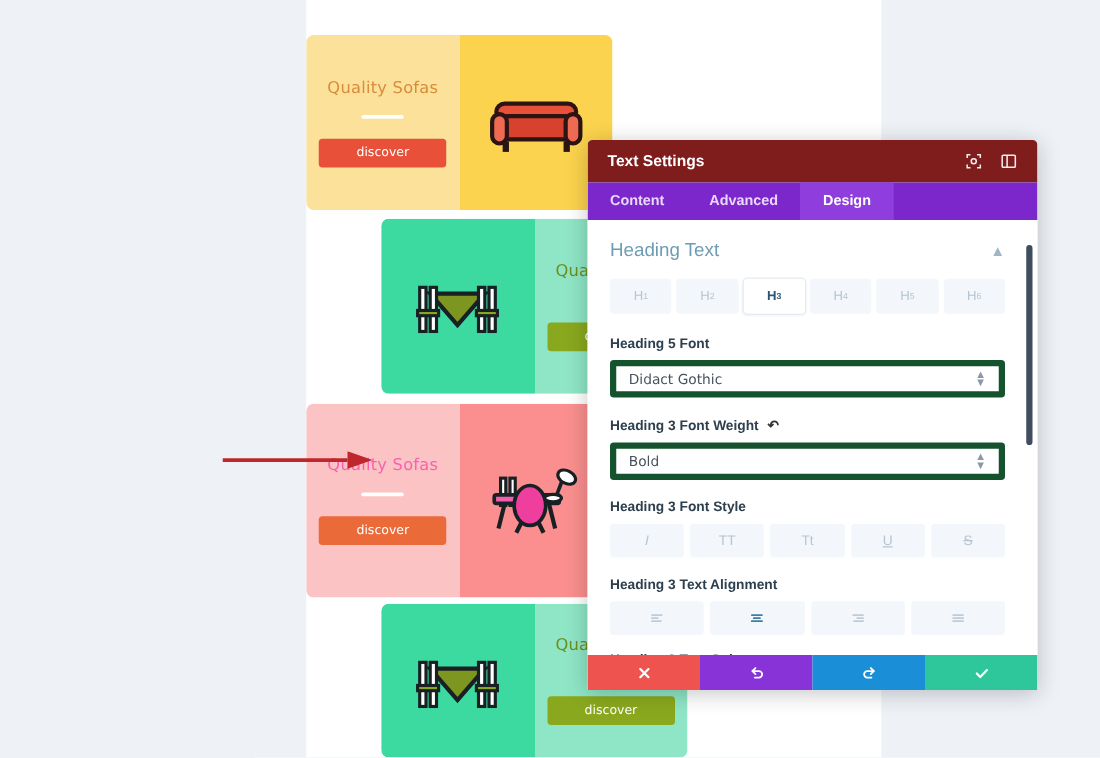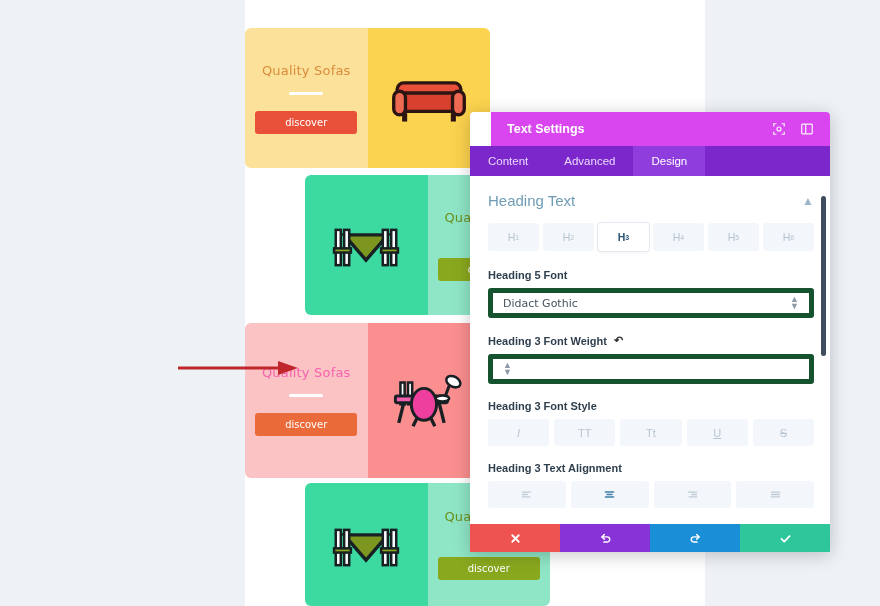--- a/index.html
+++ b/index.html
@@ -45,37 +45,37 @@
   .arrow { position: absolute; left: 178px; top: 361px; width: 120px; height: 14px; }
 
   
   .modal {
     position: absolute; left: 470px; top: 112px; width: 360px; height: 440px;
     background: #ffffff; border-radius: 4px 4px 0 0;
     box-shadow: 0 3px 18px rgba(0,0,0,.22);
     display: flex; flex-direction: column; overflow: hidden;
   }
   .modal-header {
-    background: #d946ef; height: 34px; display: flex; align-items: center;
-    padding: 0 16px; color: #fff; flex: none; margin-left: 21px;
+    background: #7f1d1d; height: 34px; display: flex; align-items: center;
+    padding: 0 16px; color: #fff; flex: none;
   }
   .modal-title { font-size: 12.5px; font-weight: bold; flex: 1; }
   .hdr-icons { display: flex; gap: 14px; align-items: center; }
   .hdr-icon { width: 14px; height: 14px; opacity: .92; cursor: pointer; }
   .hdr-icon svg { width: 100%; height: 100%; display: block; }
 
   .modal-tabs { background: #7b27cc; display: flex; height: 30px; flex: none; }
   .tab {
     padding: 0 18px; display: flex; align-items: center; color: #e9d8fb;
-    font-size: 11.5px; cursor: pointer; font-weight: 400;
+    font-size: 11.5px; cursor: pointer; font-weight: 700;
   }
   .tab.active { background: #8f3ddd; color: #ffffff; }
 
   .modal-body { position: relative; flex: 1; overflow: hidden; background: #fff; }
-  .body-inner { padding: 16px 16px 0 18px; }
+  .body-inner { padding: 16px 26px 0 18px; }
 
   .section-head {
     display: flex; align-items: center; justify-content: space-between;
     margin-bottom: 14px;
   }
   .section-title { color: #6e9cb5; font-size: 15px; font-weight: 400; }
   .chev { color: #9fb6c4; font-size: 12px; }
 
   .seg-row { display: flex; gap: 4px; margin-bottom: 18px; }
   .seg {
@@ -279,20 +279,21 @@
         <div class="select-box">
           <span class="val">Didact Gothic</span>
           <span class="spin">▲<br>▼</span>
         </div>
 
         <div class="field-label">
           <span>Heading 3 Font Weight</span>
           <span class="reset-icon">↷</span>
         </div>
         <div class="select-box">
+          <span class="val">Bold</span>
           <span class="spin">▲<br>▼</span>
         </div>
 
         <div class="field-label">Heading 3 Font Style</div>
         <div class="style-row">
           <button class="style-btn" style="font-style:italic">I</button>
           <button class="style-btn">TT</button>
           <button class="style-btn">Tt</button>
           <button class="style-btn" style="text-decoration:underline">U</button>
           <button class="style-btn" style="text-decoration:line-through">S</button>

